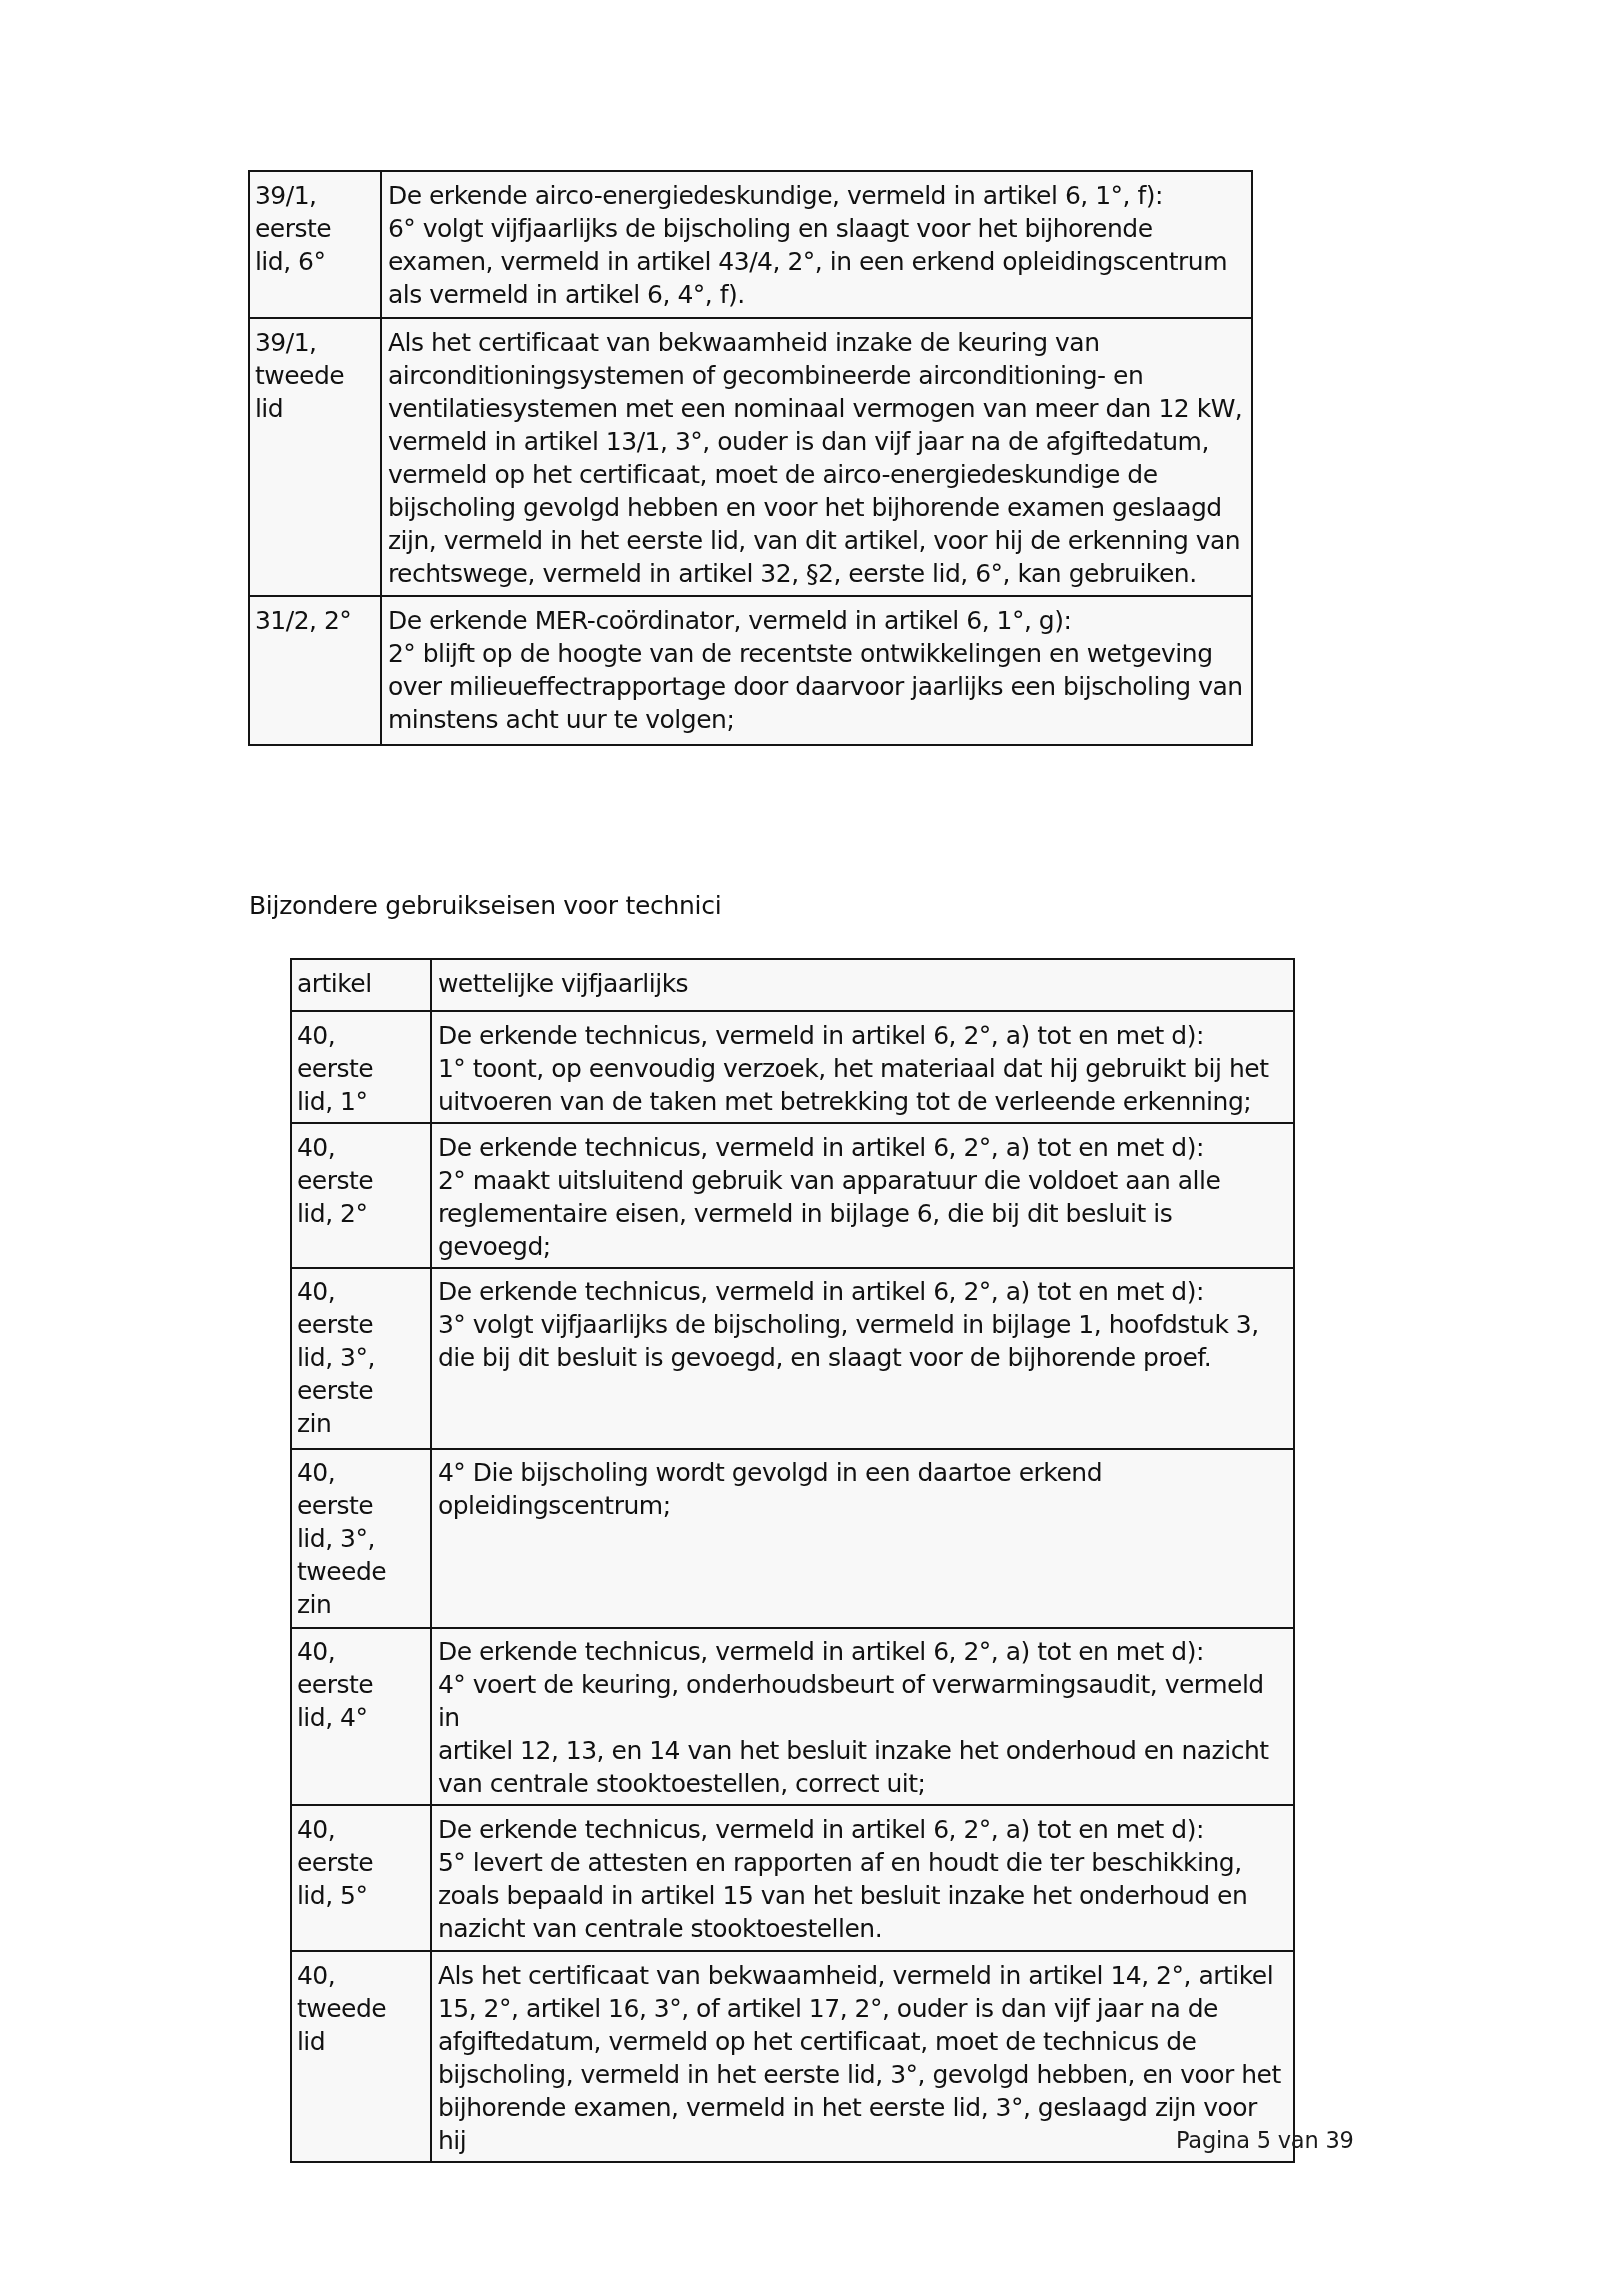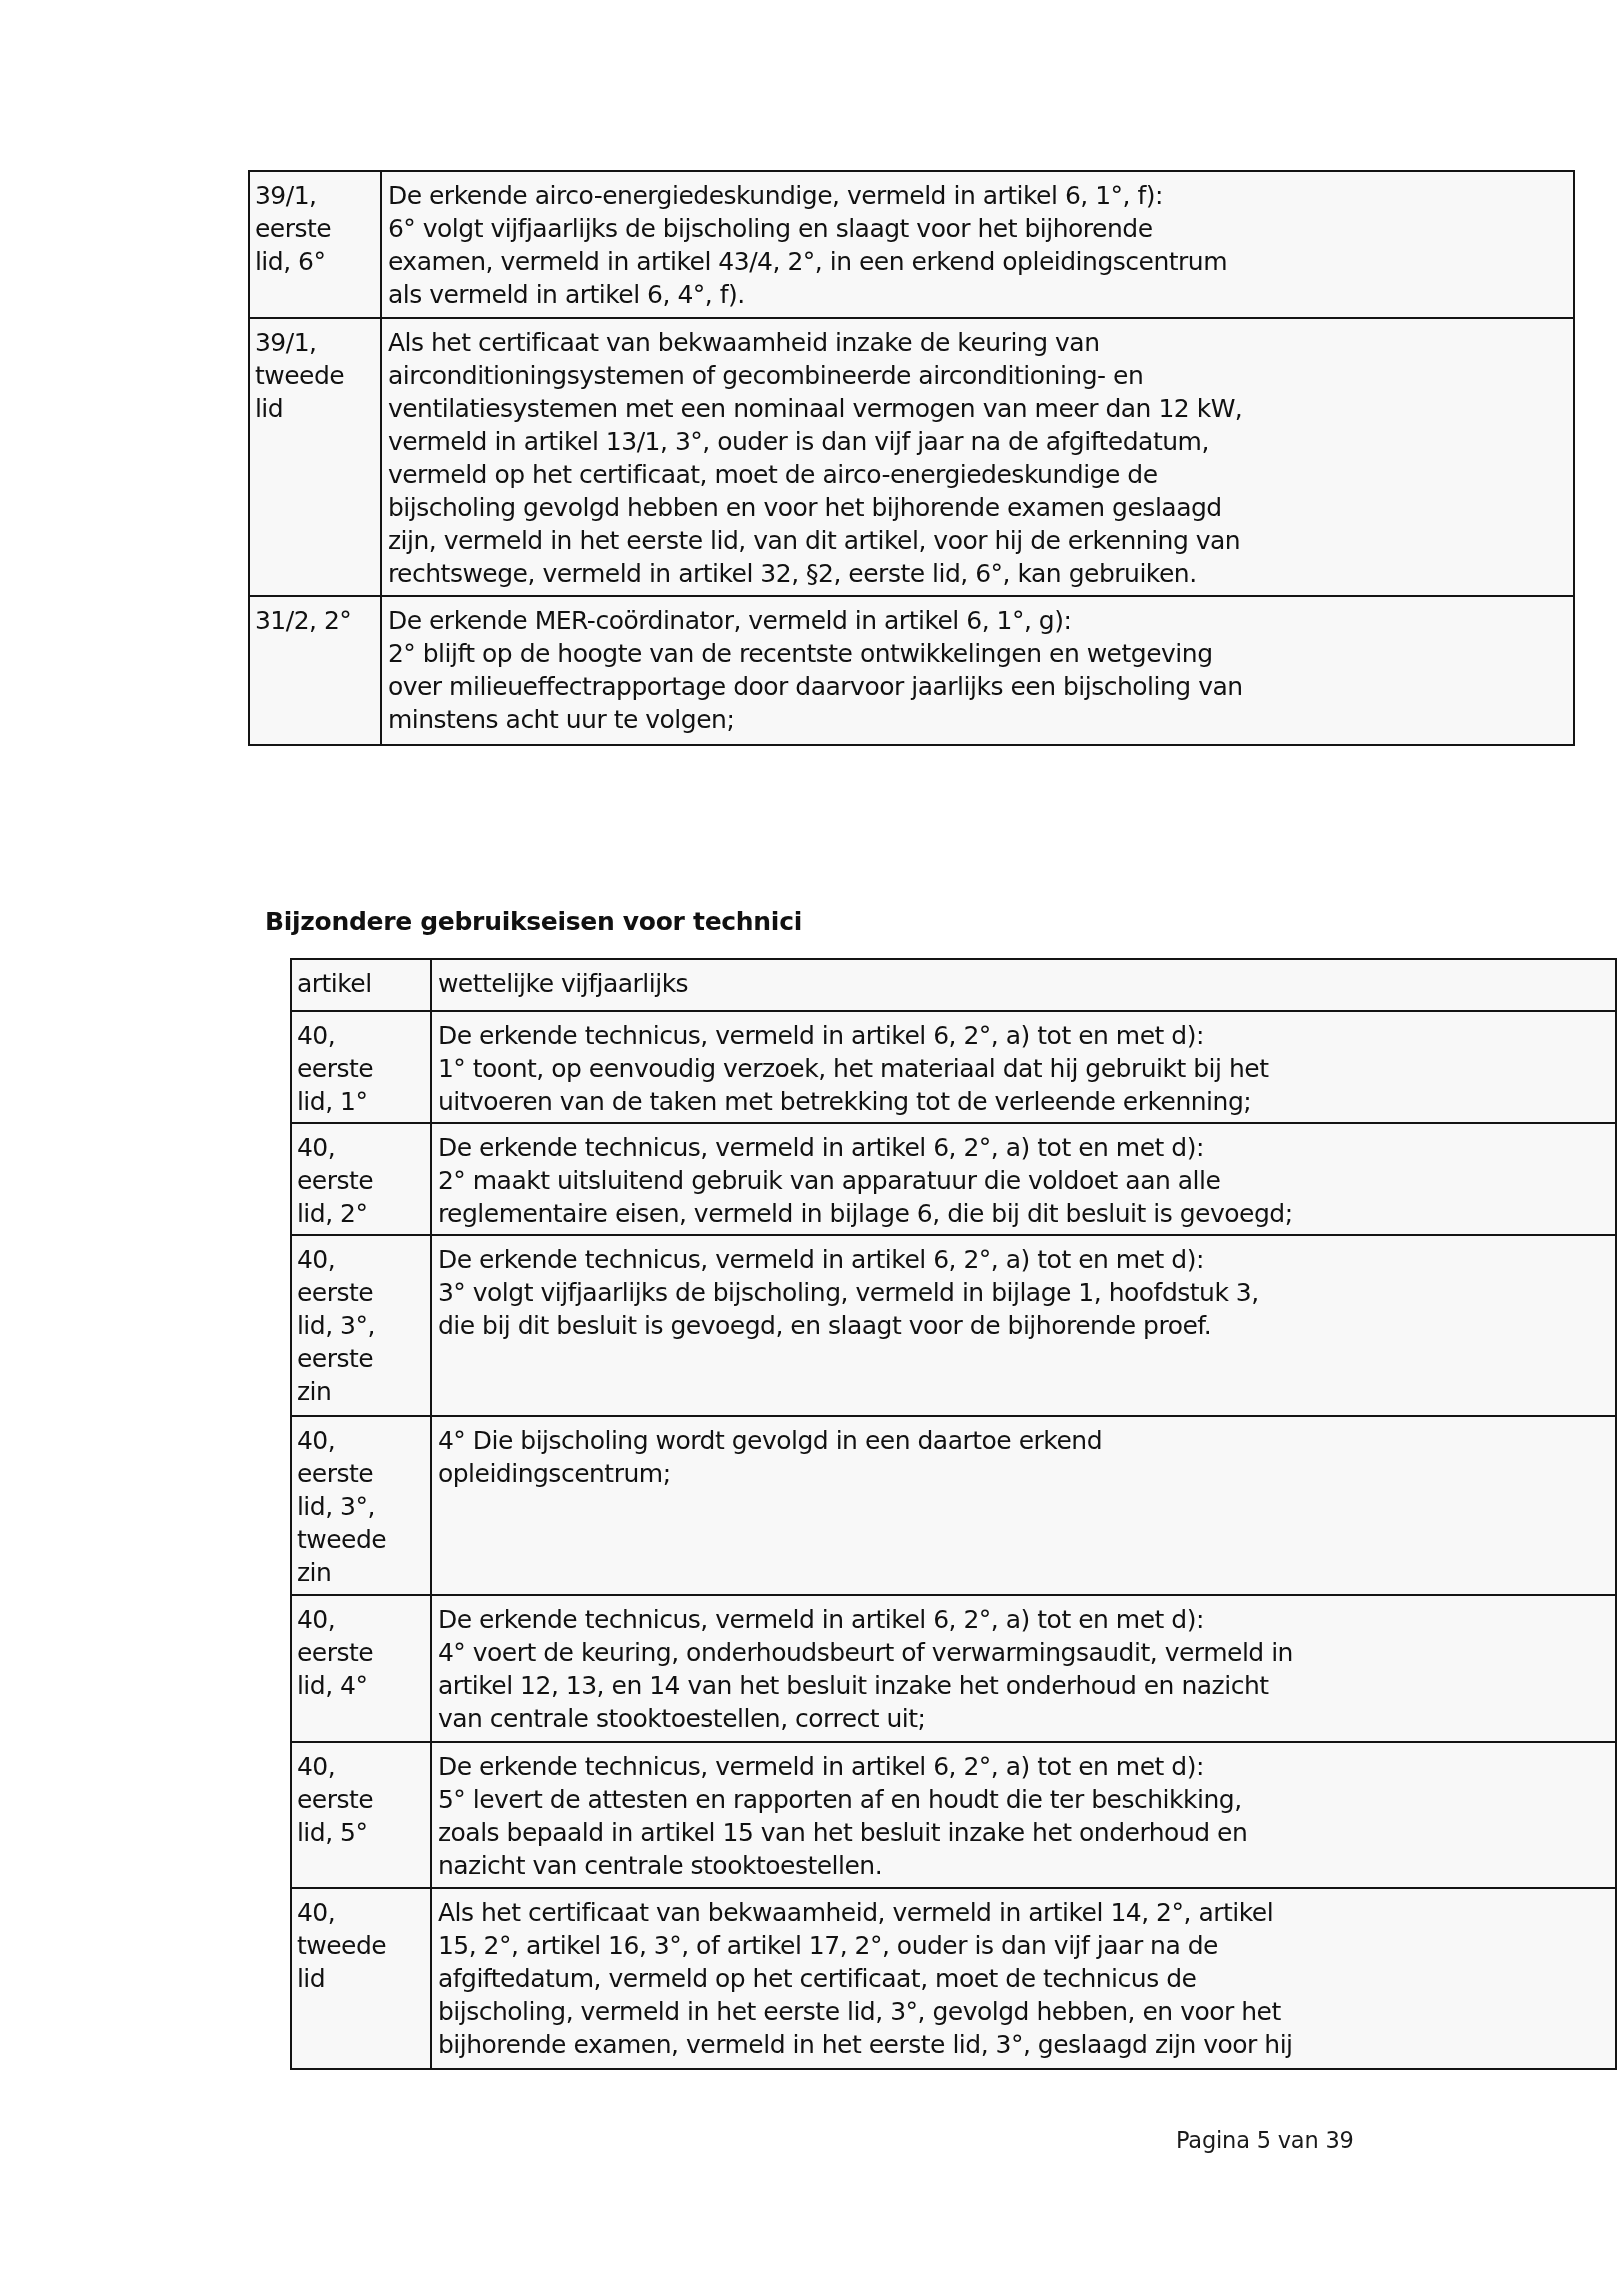--- a/index.html
+++ b/index.html
@@ -11,21 +11,21 @@
       width: 1621px;
       height: 2293px;
       position: relative;
       overflow: hidden;
       font-family: "DejaVu Sans", sans-serif;
       color: #111111;
     }
     .doc-table {
       position: absolute;
       left: 248px;
-      width: 1327px;
+      width: 1005px;
       border-collapse: collapse;
       table-layout: fixed;
       background: #f8f8f8;
     }
     .doc-table td {
       border: 2.5px solid #141414;
       vertical-align: top;
       padding: 6.9px 5.9px 3.9px 5.9px;
       font-size: 25px;
       line-height: 33px;
@@ -38,23 +38,23 @@
       padding-right: 2px;
     }
     #table-1 { top: 170px; }
     #table-1 col.c1 { width: 132px; }
     #table-2 { top: 958px; margin-left: 42px; }
     #table-2 col.c1 { width: 140px; }
     .section-heading {
       position: absolute;
       left: 249px;
       top: 891px;
-      margin: 16px;
+      margin: 0;
       font-size: 25px;
-      font-weight: bold;
+      font-weight: normal;
       letter-spacing: -0.3px;
       color: #111111;
     }
     .page-footer {
       position: absolute;
       left: 1176px;
       top: 2127px;
       font-size: 22.5px;
       letter-spacing: -0.2px;
       color: #1a1a1a;

